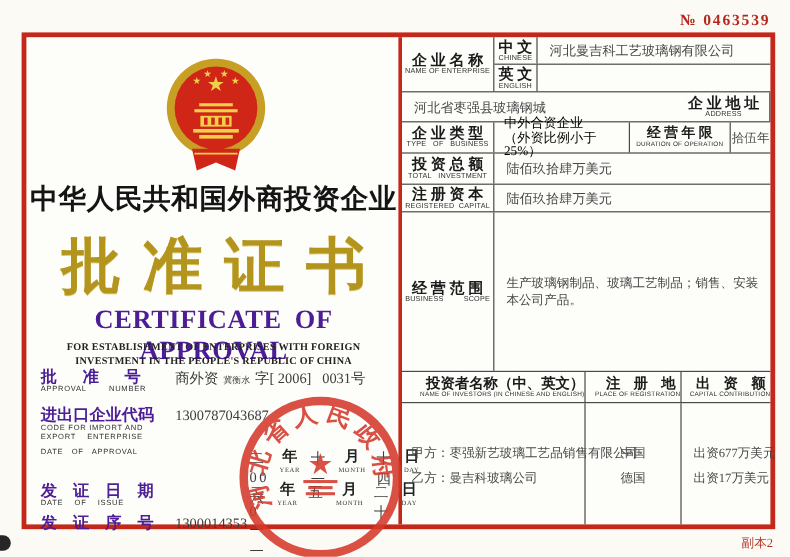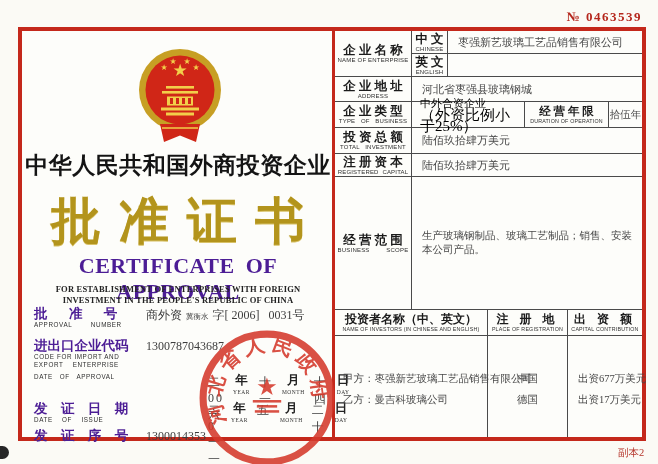--- a/index.html
+++ b/index.html
@@ -101,34 +101,34 @@
   .sub-cell{
     width:36px;flex:0 0 36px;border-right:1px solid #4a4a4a;
     display:flex;flex-direction:column;align-items:center;justify-content:center;
   }
   .type-value{
     width:113px;flex:0 0 113px;border-right:1px solid #4a4a4a;
     display:flex;flex-direction:column;justify-content:center;padding-left:8px;
     font-family:"Liberation Serif","DejaVu Serif",serif;color:#000000;
   }
   .type-l1{font-size:11px;line-height:13px;}
-  .type-l2{font-size:15px;line-height:11px;}
+  .type-l2{font-size:11px;line-height:11px;}
   .dur-label{
     width:84px;flex:0 0 84px;border-right:1px solid #4a4a4a;
     display:flex;flex-direction:column;align-items:center;justify-content:center;text-align:center;
   }
   .dur-value{flex:1;display:flex;align-items:center;justify-content:center;
     font-family:"Liberation Serif","DejaVu Serif",serif;font-size:10.5px;color:#474747;}
   .scope-row{align-items:stretch;}
   .scope-value{padding-right:6px;font-size:10.5px;}
 
   .inv-h-name{width:153px;flex:0 0 153px;border-right:1px solid #4a4a4a;}
   .inv-h-place{width:80px;flex:0 0 80px;border-right:1px solid #4a4a4a;}
   .inv-h-cap{flex:1;}
-  .inv-h{display:flex;flex-direction:column;align-items:center;justify-content:center;text-align:center;}
+  .inv-h{display:flex;flex-direction:column;align-items:flex-end;justify-content:center;text-align:center;}
   .inv-h .t-cn{font-size:12px;}
   .inv-b{display:flex;flex-direction:column;padding-top:32px;
     font-family:"Liberation Serif","DejaVu Serif",serif;font-size:10.5px;color:#474747;}
   .inv-line{line-height:21px;height:21px;white-space:nowrap;}
   .inv-b.names{padding-left:8px;}
   .inv-b.centered{align-items:center;}
   .inv-b.caps{padding-left:10px;}
 
   .copy-label{
     position:absolute;left:618px;top:446px;
@@ -273,38 +273,38 @@
     <div class="cell label-cell">
       <div class="t-cn">企 业 名 称</div>
       <div class="t-en">NAME OF ENTERPRISE</div>
     </div>
     <div class="name-right">
       <div class="subrow first">
         <div class="cell sub-cell">
           <div class="t-cn">中 文</div>
           <div class="t-en">CHINESE</div>
         </div>
-        <div class="cell value-cell">枣强新艺玻璃工艺品销售有限公司</div>
+        <div class="cell value-cell">河北曼吉科工艺玻璃钢有限公司</div>
       </div>
       <div class="subrow">
         <div class="cell sub-cell">
           <div class="t-cn">英 文</div>
           <div class="t-en">ENGLISH</div>
         </div>
         <div class="cell value-cell"></div>
       </div>
     </div>
   </div>
 
   <div class="trow" style="height:25px">
+    <div class="cell value-cell">河北省枣强县玻璃钢城</div>
     <div class="cell label-cell">
       <div class="t-cn">企 业 地 址</div>
       <div class="t-en">ADDRESS</div>
     </div>
-    <div class="cell value-cell">河北省枣强县玻璃钢城</div>
   </div>
 
   <div class="trow" style="height:26px">
     <div class="cell label-cell">
       <div class="t-cn">企 业 类 型</div>
       <div class="t-en">TYPE   OF   BUSINESS</div>
     </div>
     <div class="cell type-value">
       <div class="type-l1">中外合资企业</div>
       <div class="type-l2">（外资比例小于25%）</div>

